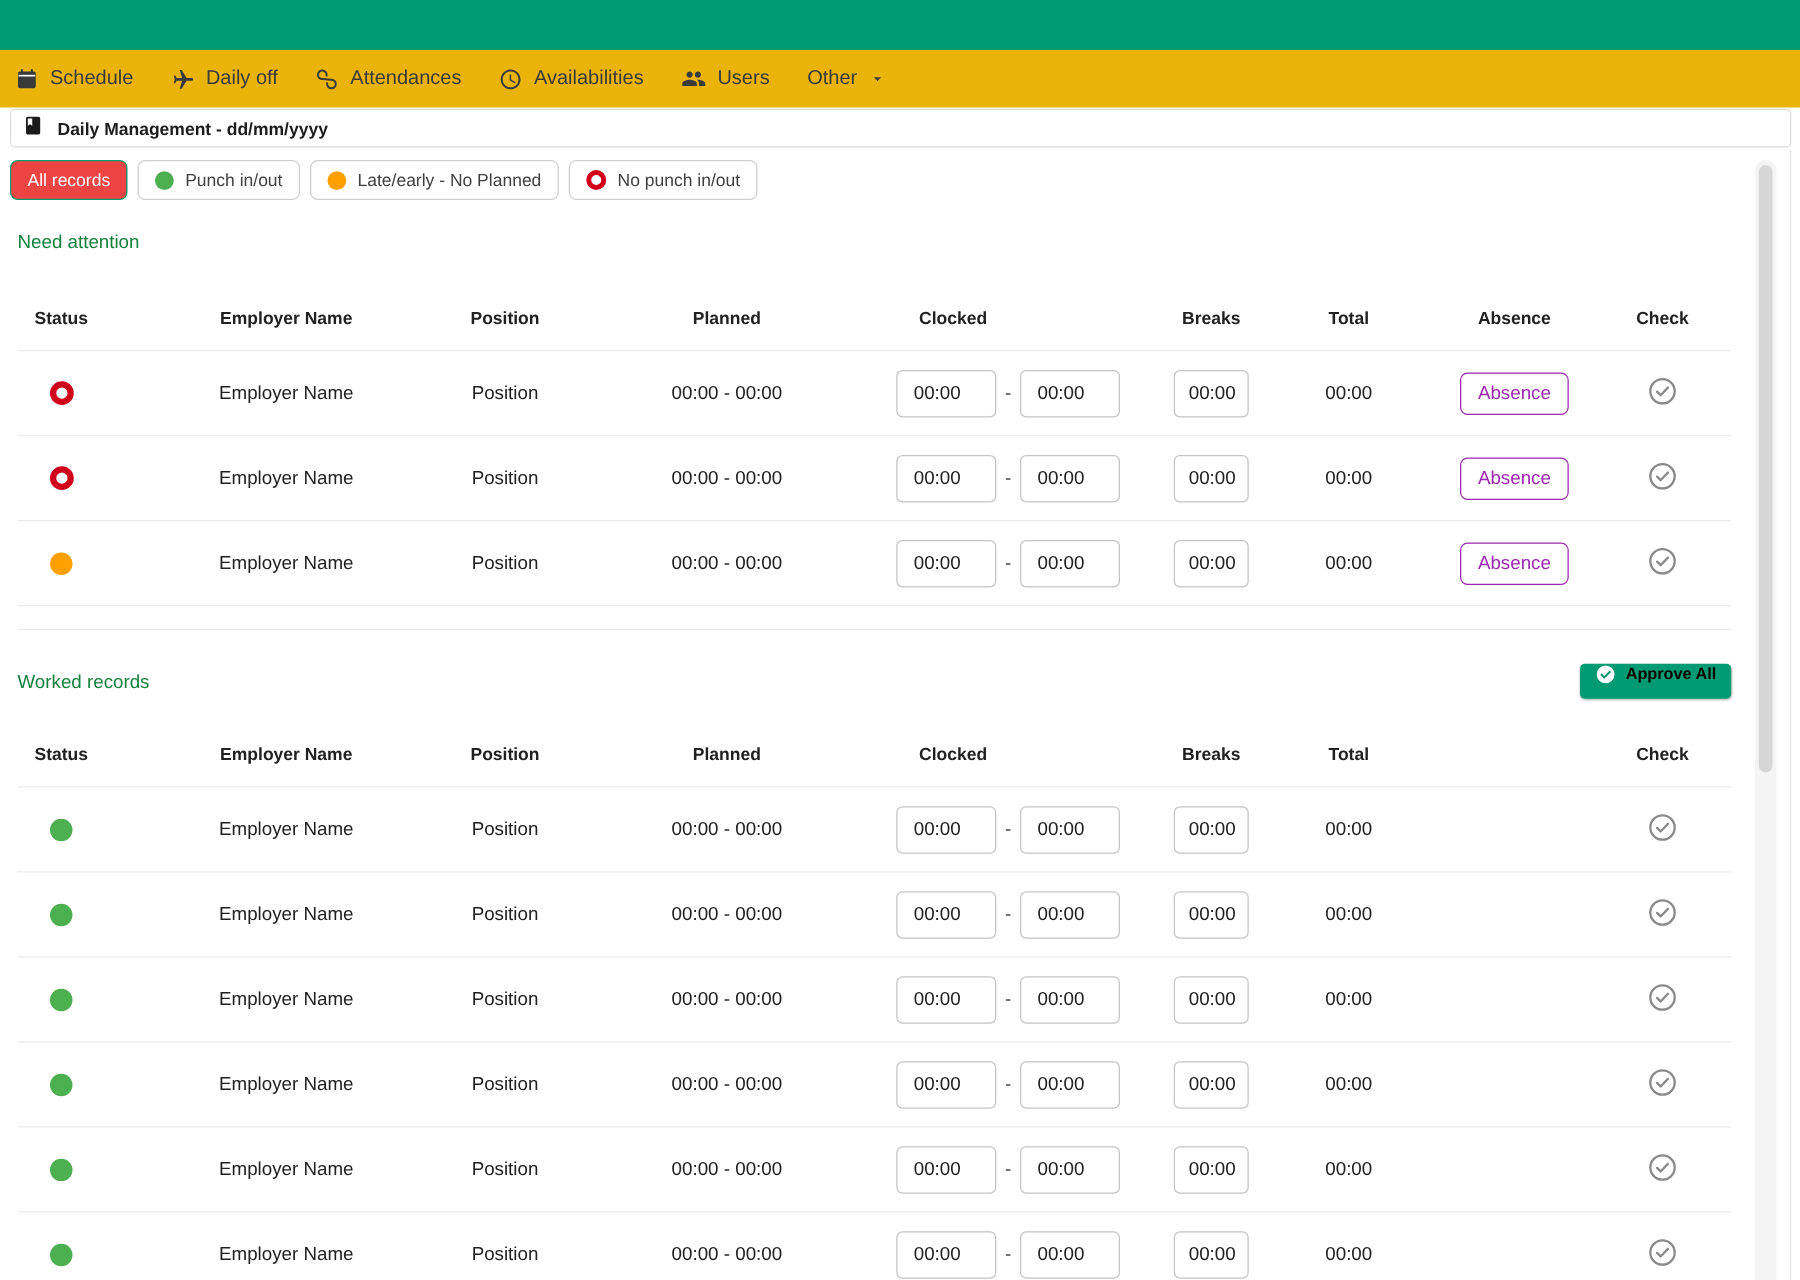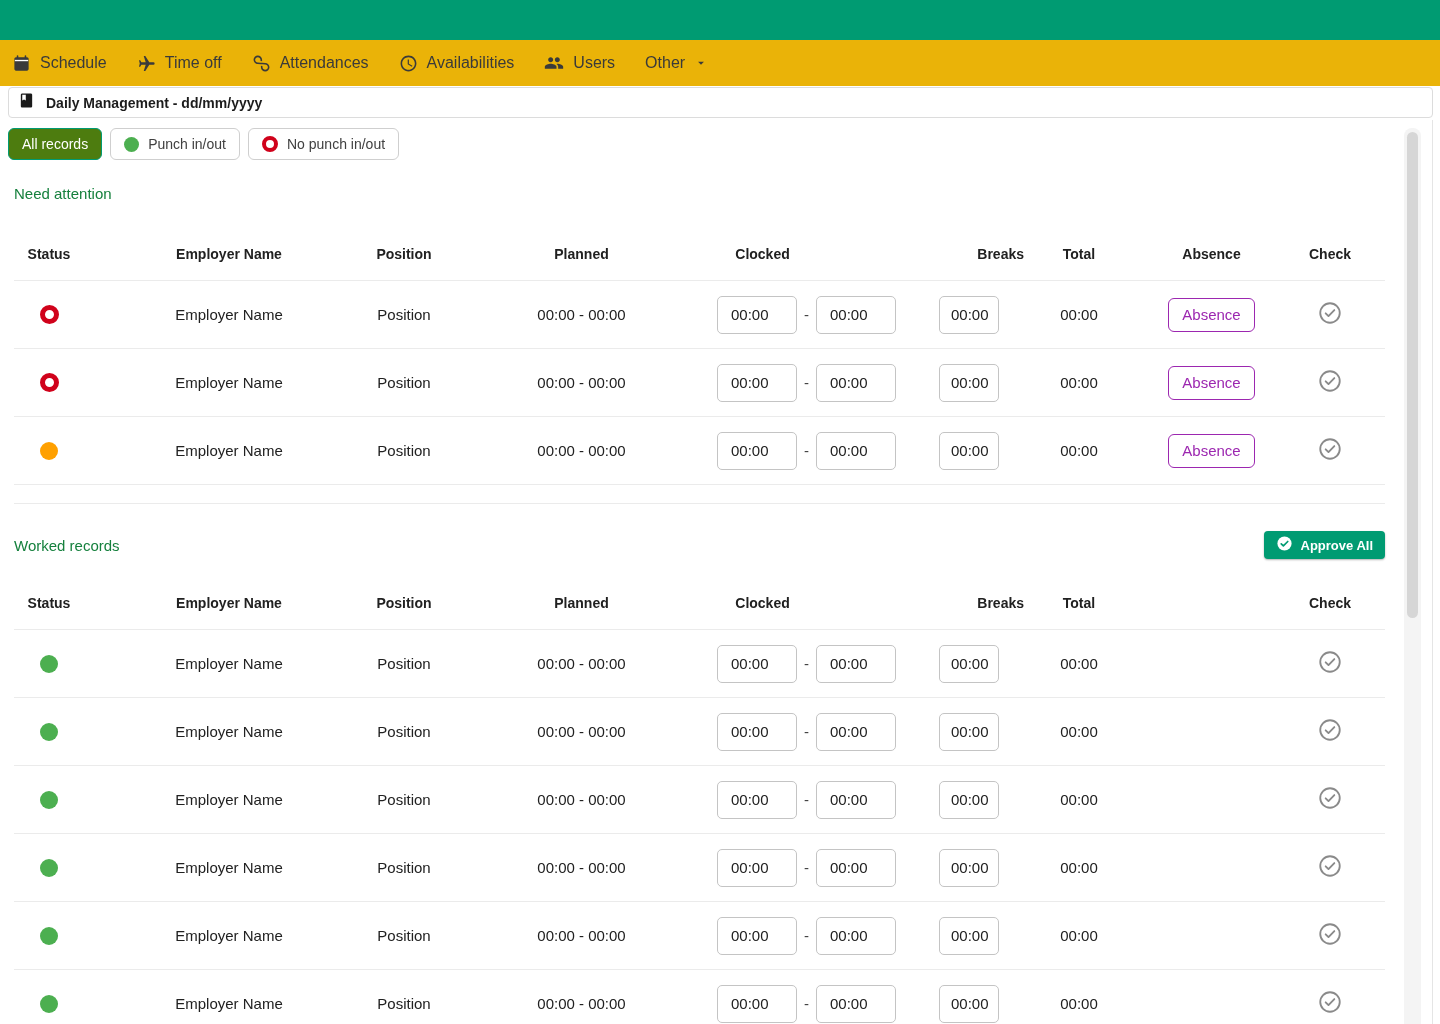--- a/index.html
+++ b/index.html
@@ -20,41 +20,41 @@
     display:flex; align-items:center; gap:11px; padding:0 9px; background:#fff;
   }
   .daily-bar .title { font-size:14px; font-weight:bold; color:#1c1c1c; }
   
   .filters { display:flex; gap:8px; margin:10px 0 0 8px; }
   .filter-btn {
     height:32px; border-radius:6px; display:flex; align-items:center; gap:9px; padding:0 13px;
     font-size:14px; background:#fff; border:1px solid #cfcfcf; color:#404040; cursor:pointer;
     font-family:inherit;
   }
-  .filter-btn.selected { background:#4d7c0f; border-color:#009b72; color:#fff; }
+  .filter-btn.selected { background:#ef4444; border-color:#009b72; color:#fff; }
   .dot { width:15px; height:15px; border-radius:50%; flex:none; }
   .dot.green  { background:#4caf50; }
   .dot.orange { background:#ffa000; }
   .dot.ring   { width:16px; height:16px; border:4px solid #d0021b; background:#fff; }
   
   .section-title { margin:25px 0 0 14px; font-size:15px; color:#15803d; }
   .table { margin-left:14px; width:1371px; }
   .thead { display:flex; margin-top:44px; padding-bottom:18px; border-bottom:1px solid #ebebeb;
            font-weight:bold; font-size:14px; line-height:16px; }
   .thead.second { margin-top:35px; }
   .trow { display:flex; align-items:center; height:68px; border-bottom:1px solid #ebebeb; font-size:15px; }
   .cell { flex:none; }
   .c-status { width:70px;  display:flex; justify-content:center; }
   .c-emp    { width:260px; padding-left:30px; text-align:center; }
   .c-pos    { width:120px; text-align:center; }
   .c-plan   { width:235px; text-align:center; }
   .c-clock  { width:215px; display:flex; align-items:center; justify-content:center; gap:7px; }
   .thead .c-clock { display:block; text-align:center; padding-right:88px; }
   .c-breaks { width:110px; display:flex; justify-content:center; }
-  .thead .c-breaks { display:block; text-align:right; }
+  .thead .c-breaks { display:block; text-align:center; }
   .c-total  { width:110px; text-align:center; }
   .c-abs    { width:155px; display:flex; justify-content:center; }
   .thead .c-abs { display:block; text-align:center; }
   .c-check  { width:82px;  display:flex; justify-content:center; }
   .thead .c-check { display:block; text-align:center; }
   
   .status-dot { width:18px; height:18px; border-radius:50%; }
   .status-dot.status-punch      { background:#4caf50; }
   .status-dot.status-late-early { background:#ffa000; }
   .status-dot.status-no-punch   { width:19px; height:19px; border:5px solid #d0021b; background:#fff; }
@@ -71,22 +71,22 @@
     color:#9c27b0; font-size:15px; font-family:inherit; cursor:pointer;
   }
   .check-btn { background:none; border:none; padding:0; cursor:pointer; display:flex; }
   
   .section-divider { margin:18px 0 0 14px; width:1371px; border-bottom:1px solid #ebebeb; }
   
   .ws-title-row { display:flex; justify-content:space-between; align-items:center;
                   margin:26px 0 0 14px; width:1371px; height:30px; }
   .ws-title-row .section-title { margin:0; }
   .approve-btn {
-    height:28px; display:flex; align-items:center; gap:8px; padding:0 12px;
-    background:#009b72; color:#ffffff; border:none; border-radius:4px; font-family:inherit;
+    height:28px; display:flex; gap:8px; padding:0 12px;
+    background:#009b72; color:#000000; border:none; border-radius:4px; font-family:inherit;
     font-size:13px; font-weight:bold; cursor:pointer; box-shadow:0 1px 2px rgba(0,0,0,.3);
   }
   
   .scroll-track { position:absolute; top:128px; left:1404px; width:17px; height:896px;
                   background:#f4f4f4; border-radius:8px 8px 0 0; }
   .scroll-thumb { position:absolute; top:4px; left:3px; width:11px; height:486px;
                   background:#d6d6d6; border-radius:6px; }
   .panel-edge { position:absolute; top:120px; left:1432px; width:1px; height:904px; background:#e5e5e5; }
 </style>
 </head>
@@ -105,21 +105,21 @@
     <span>Schedule</span>
   </div>
   <div class="nav-item">
     <span>
         <svg width="19" height="19" viewBox="0 0 24 24">
           <g transform="rotate(90 12 12)">
             <path fill="#3a3a3a" d="M21.5 15.5v-2l-8-5V3.25a1.5 1.5 0 0 0-3 0V8.5l-8 5v2l8-2.5v5.5L8 20v1.5l4-1 4 1V20l-2.5-1.5V13l8 2.5z"></path>
           </g>
         </svg>
       </span>
-    <span>Time off</span>
+    <span>Daily off</span>
   </div>
   <div class="nav-item">
     <span>
         <svg width="19" height="19" viewBox="0 0 24 24">
           <g transform="rotate(45 12 12)">
             <path fill="#3a3a3a" d="M18.6 6.62c-1.44 0-2.8.56-3.77 1.53L12 10.66 10.48 12h.01L7.8 14.39c-.64.64-1.49.99-2.4.99-1.87 0-3.39-1.51-3.39-3.38S3.53 8.62 5.4 8.62c.91 0 1.76.35 2.44 1.03l1.13 1 1.51-1.34L9.22 8.2C8.2 7.18 6.84 6.62 5.4 6.62 2.42 6.62 0 9.04 0 12s2.42 5.38 5.4 5.38c1.44 0 2.8-.56 3.77-1.53l2.83-2.5.01.01L13.52 12h-.01l2.69-2.39c.64-.64 1.49-.99 2.4-.99 1.87 0 3.39 1.51 3.39 3.38s-1.52 3.38-3.39 3.38c-.9 0-1.76-.35-2.44-1.03l-1.14-1.01-1.51 1.34 1.27 1.12c1.02 1.01 2.37 1.57 3.82 1.57 2.98 0 5.4-2.41 5.4-5.38s-2.42-5.37-5.4-5.37z"></path>
           </g>
         </svg>
       </span>
     <span>Attendances</span>
@@ -155,20 +155,24 @@
         <path fill="#1a1a1a" d="M18 2H6c-1.1 0-2 .9-2 2v16c0 1.1.9 2 2 2h12c1.1 0 2-.9 2-2V4c0-1.1-.9-2-2-2zM6 4h5v8l-2.5-1.5L6 12V4z"></path>
       </svg></span>
   <span class="title">Daily Management - dd/mm/yyyy</span>
 </div>
 
 <div class="filters">
   <button class="filter-btn selected">All records</button>
   <button class="filter-btn">
     <span class="dot green"></span>
     <span>Punch in/out</span>
+  </button>
+  <button class="filter-btn">
+    <span class="dot orange"></span>
+    <span>Late/early - No Planned</span>
   </button>
   <button class="filter-btn">
     <span class="dot ring"></span>
     <span>No punch in/out</span>
   </button>
 </div>
 
 <div class="section-title">Need attention</div>
 
 <div class="table">

